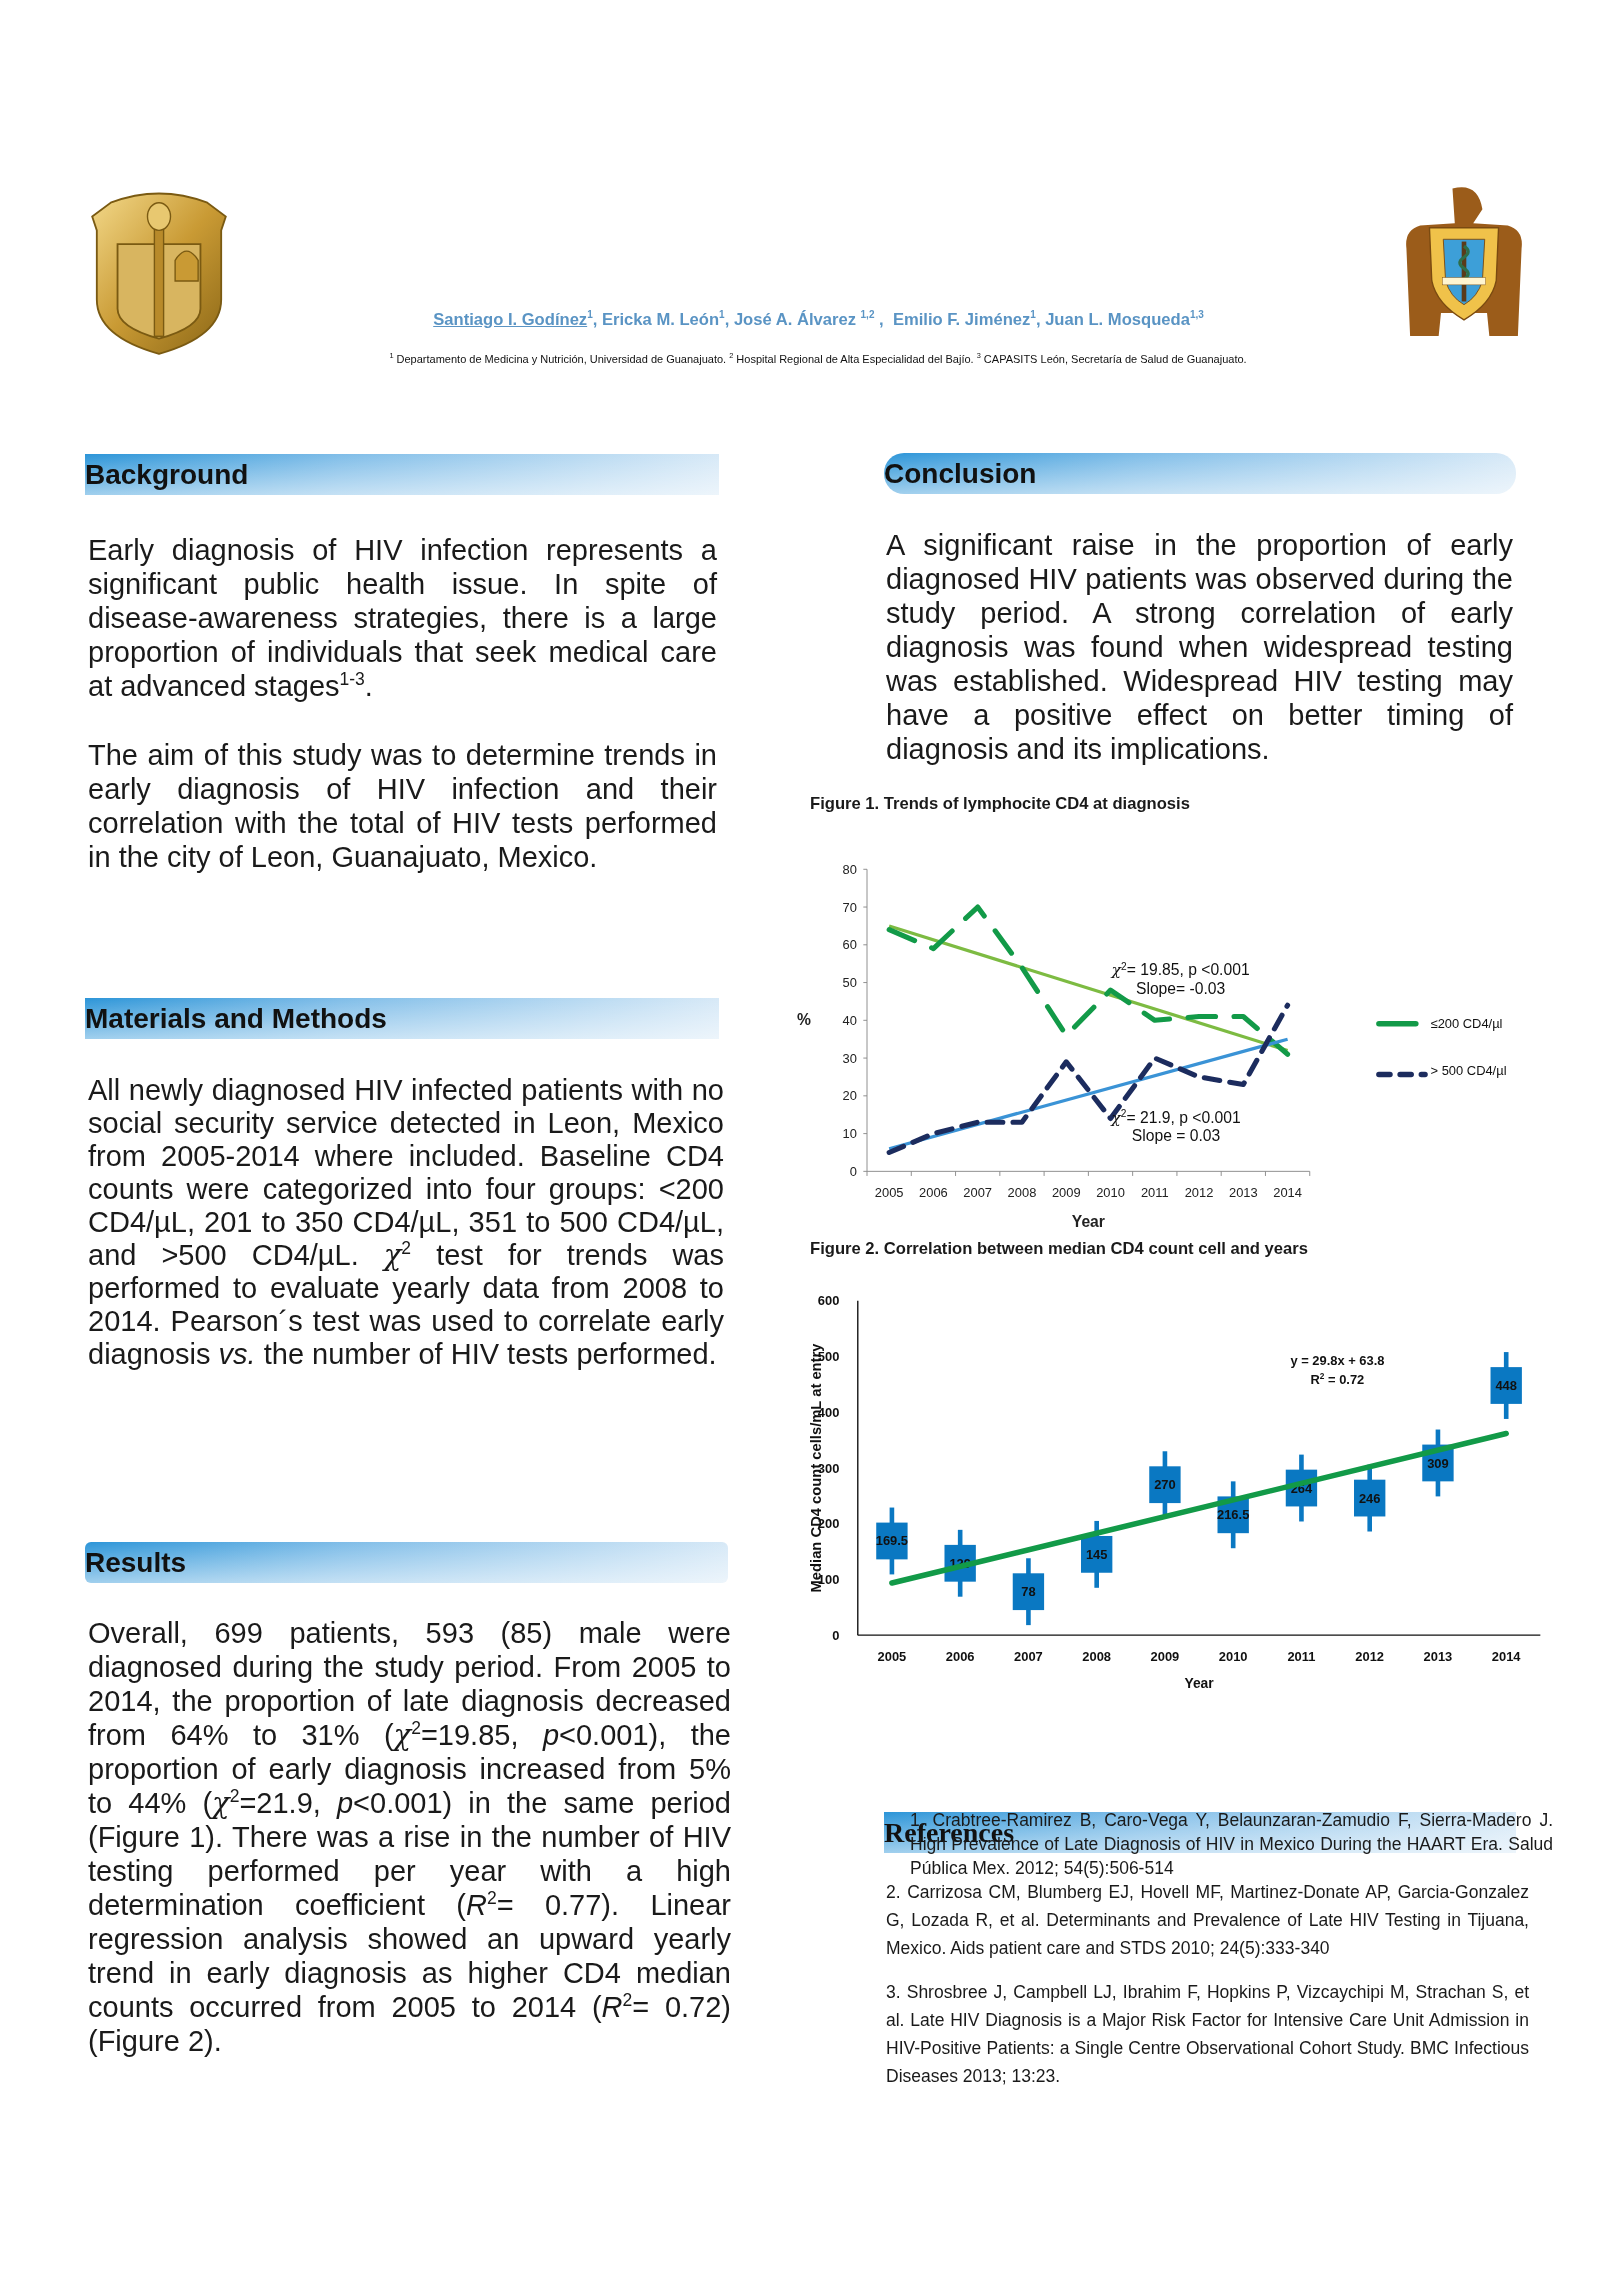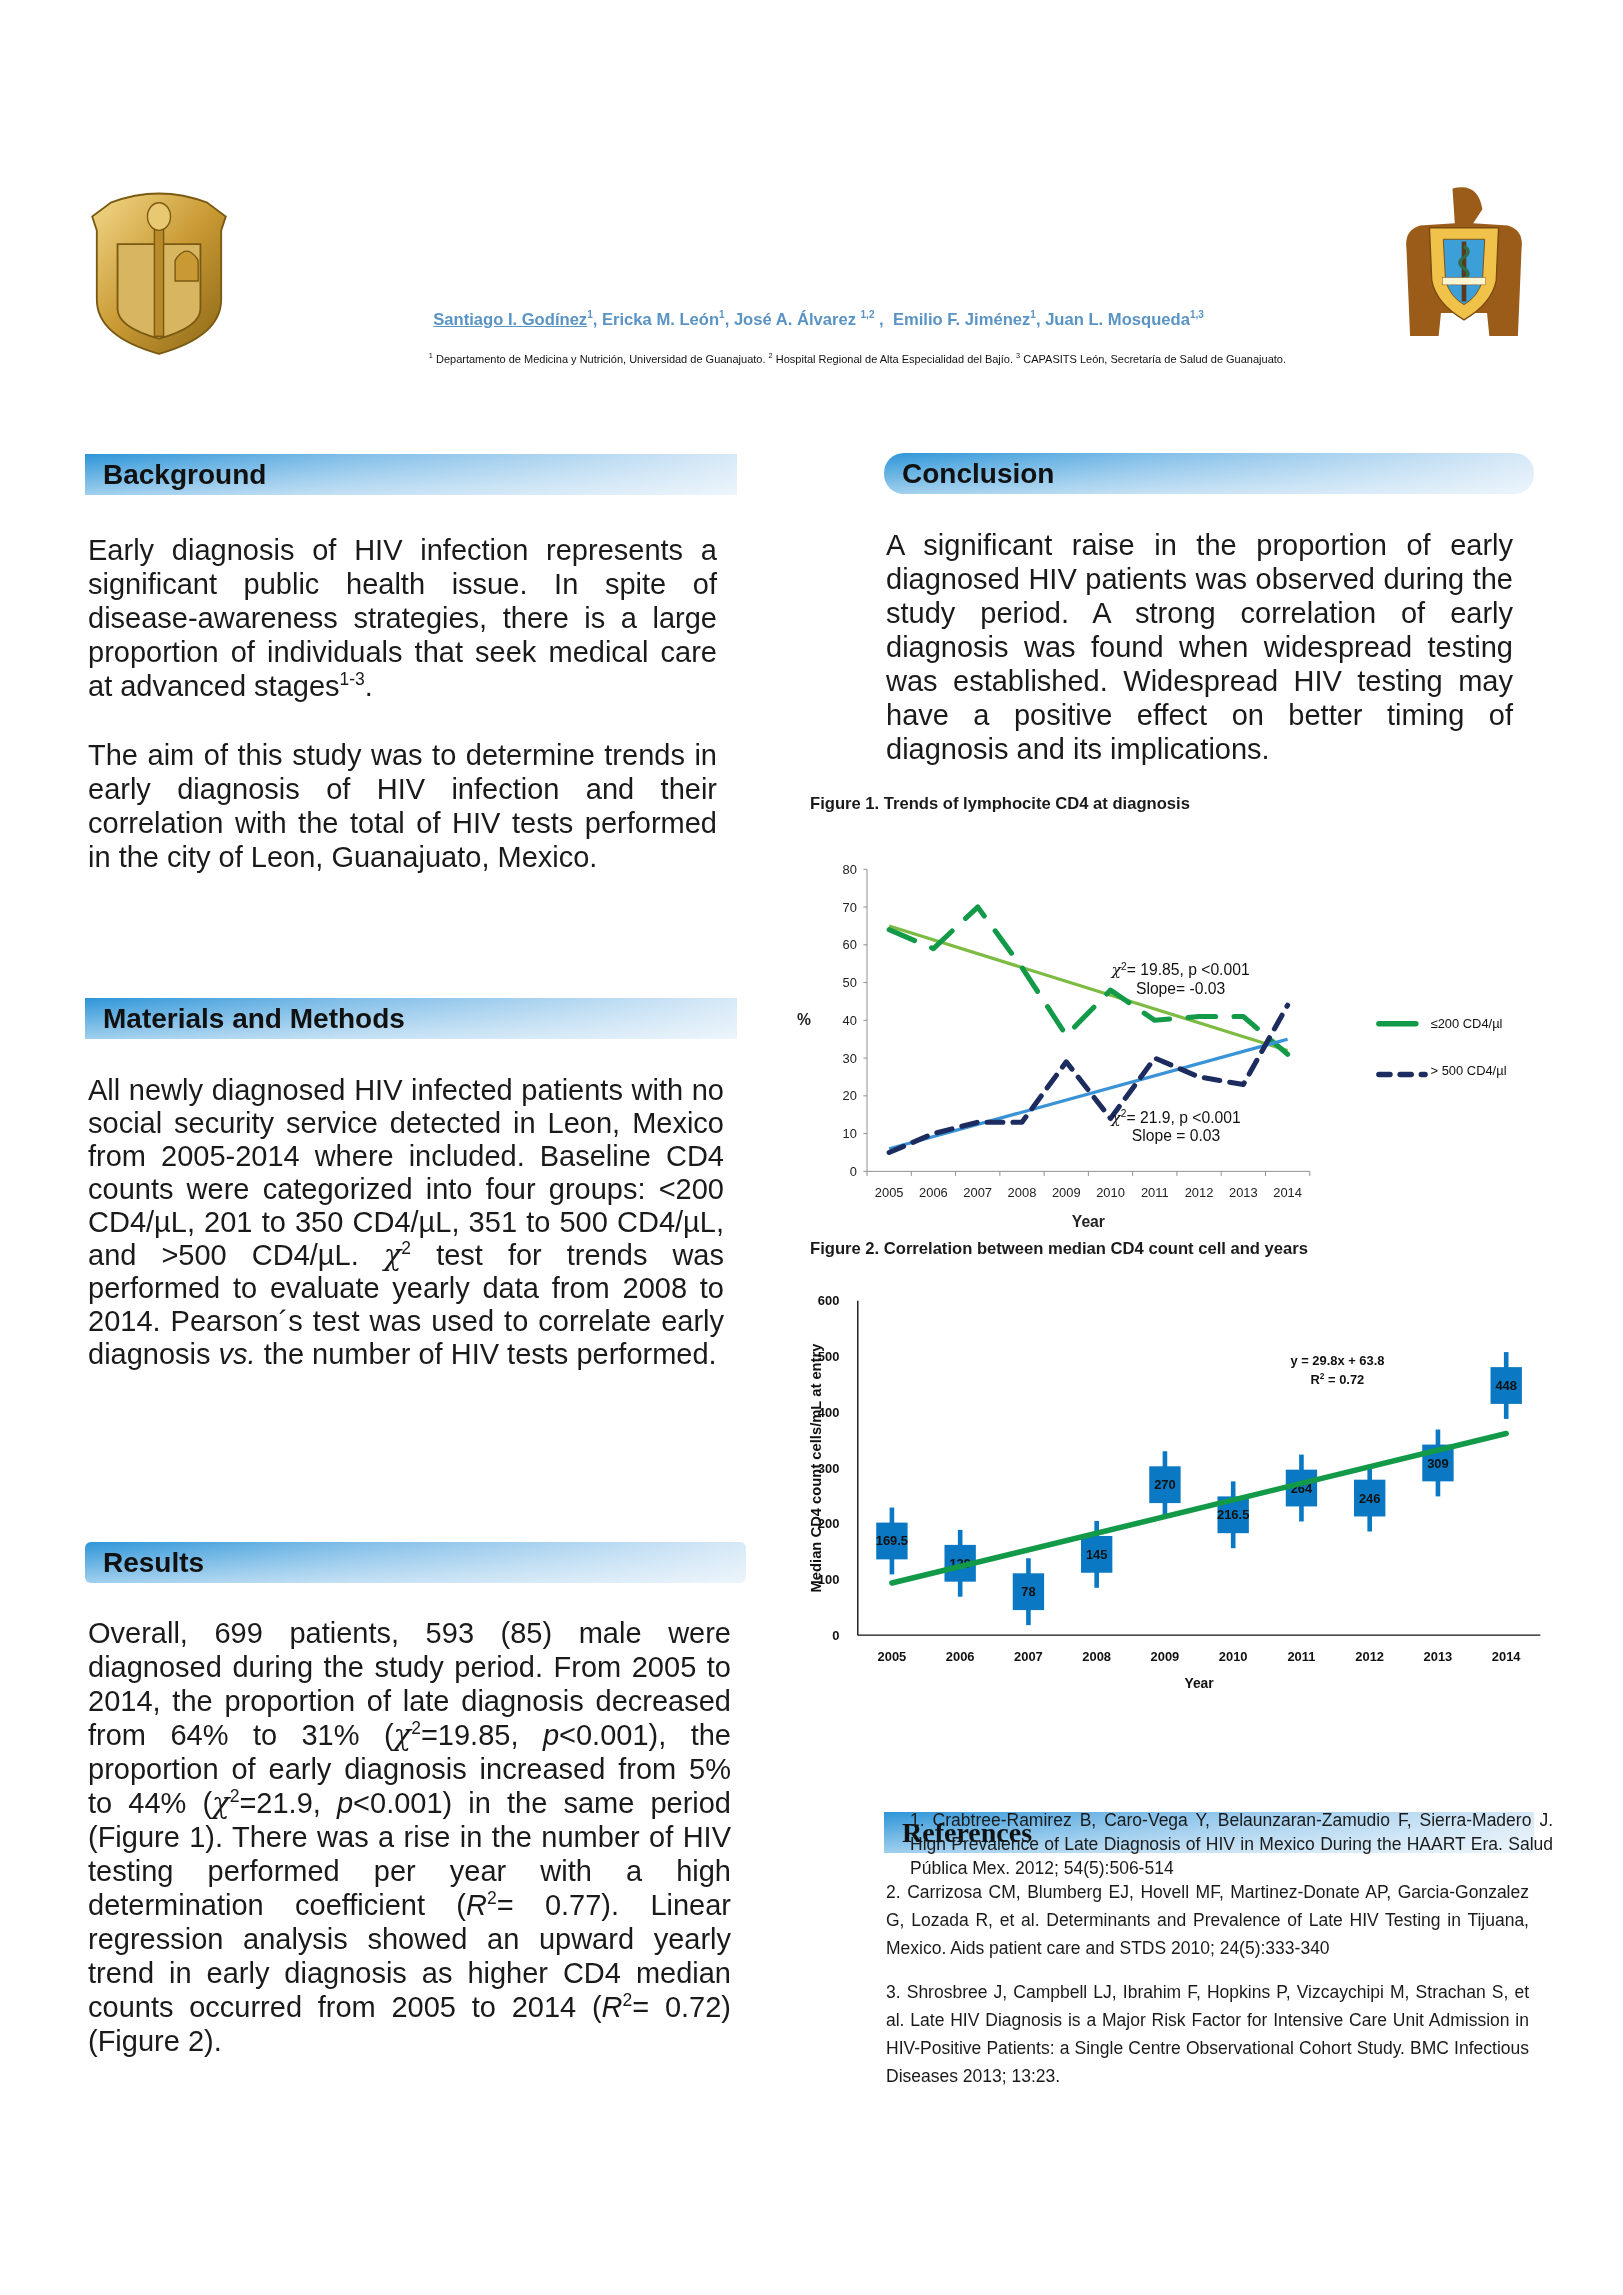--- a/index.html
+++ b/index.html
@@ -7,30 +7,30 @@
          font-family: "Liberation Sans", sans-serif; color: #1a1a1a; }
   .abs { position: absolute; }
 
   
   #title { left: 258px; top: 196px; width: 1121px; text-align: center; color: #17406d;
            font-weight: bold; font-size: 29.5px; line-height: 42px; }
   #authors { left: 258px; top: 309px; width: 1121px; text-align: center; color: #5a94c4;
              font-size: 16.6px; font-weight: bold; }
   #authors sup { font-size: 10px; }
   #authors .first { text-decoration: underline; }
-  #affil { left: 350px; top: 346px; width: 936px; text-align: right; font-size: 11px; line-height: 20px; color: #111; }
+  #affil { left: 350px; top: 346px; width: 936px; text-align: center; font-size: 11px; line-height: 20px; color: #111; }
   #affil sup { font-size: 7.4px; }
 
   .logo { position: absolute; }
   #logo-left { left: 83px; top: 184px; width: 152px; height: 171px; }
   #logo-right { left: 1397px; top: 184px; width: 134px; height: 152px; }
 
   
   .sec-head { position: absolute; height: 41px; font-weight: bold; font-size: 28px; line-height: 41px;
-              padding-left: 18px; color: #111;
+              padding-left: 0; color: #111;
               background: linear-gradient(to bottom, rgba(255,255,255,0) 0%, rgba(255,255,255,0.55) 100%),
                           linear-gradient(to right, #2c95d8 0%, #7fbde8 40%, #d7e9f7 100%); }
   .body-text { position: absolute; font-size: 29px; line-height: 34px; text-align: justify; color: #1a1a1a; }
   .body-text sup { font-size: 17.5px; line-height: 0; }
   .body-text i { font-style: italic; }
   .chi { font-family: "DejaVu Serif", serif; font-style: italic; }
 
   #bg-head { left: 85px; top: 454px; width: 634px; }
   #bg-p1 { left: 88px; top: 533px; width: 629px; }
   #bg-p2 { left: 88px; top: 738px; width: 629px; }

